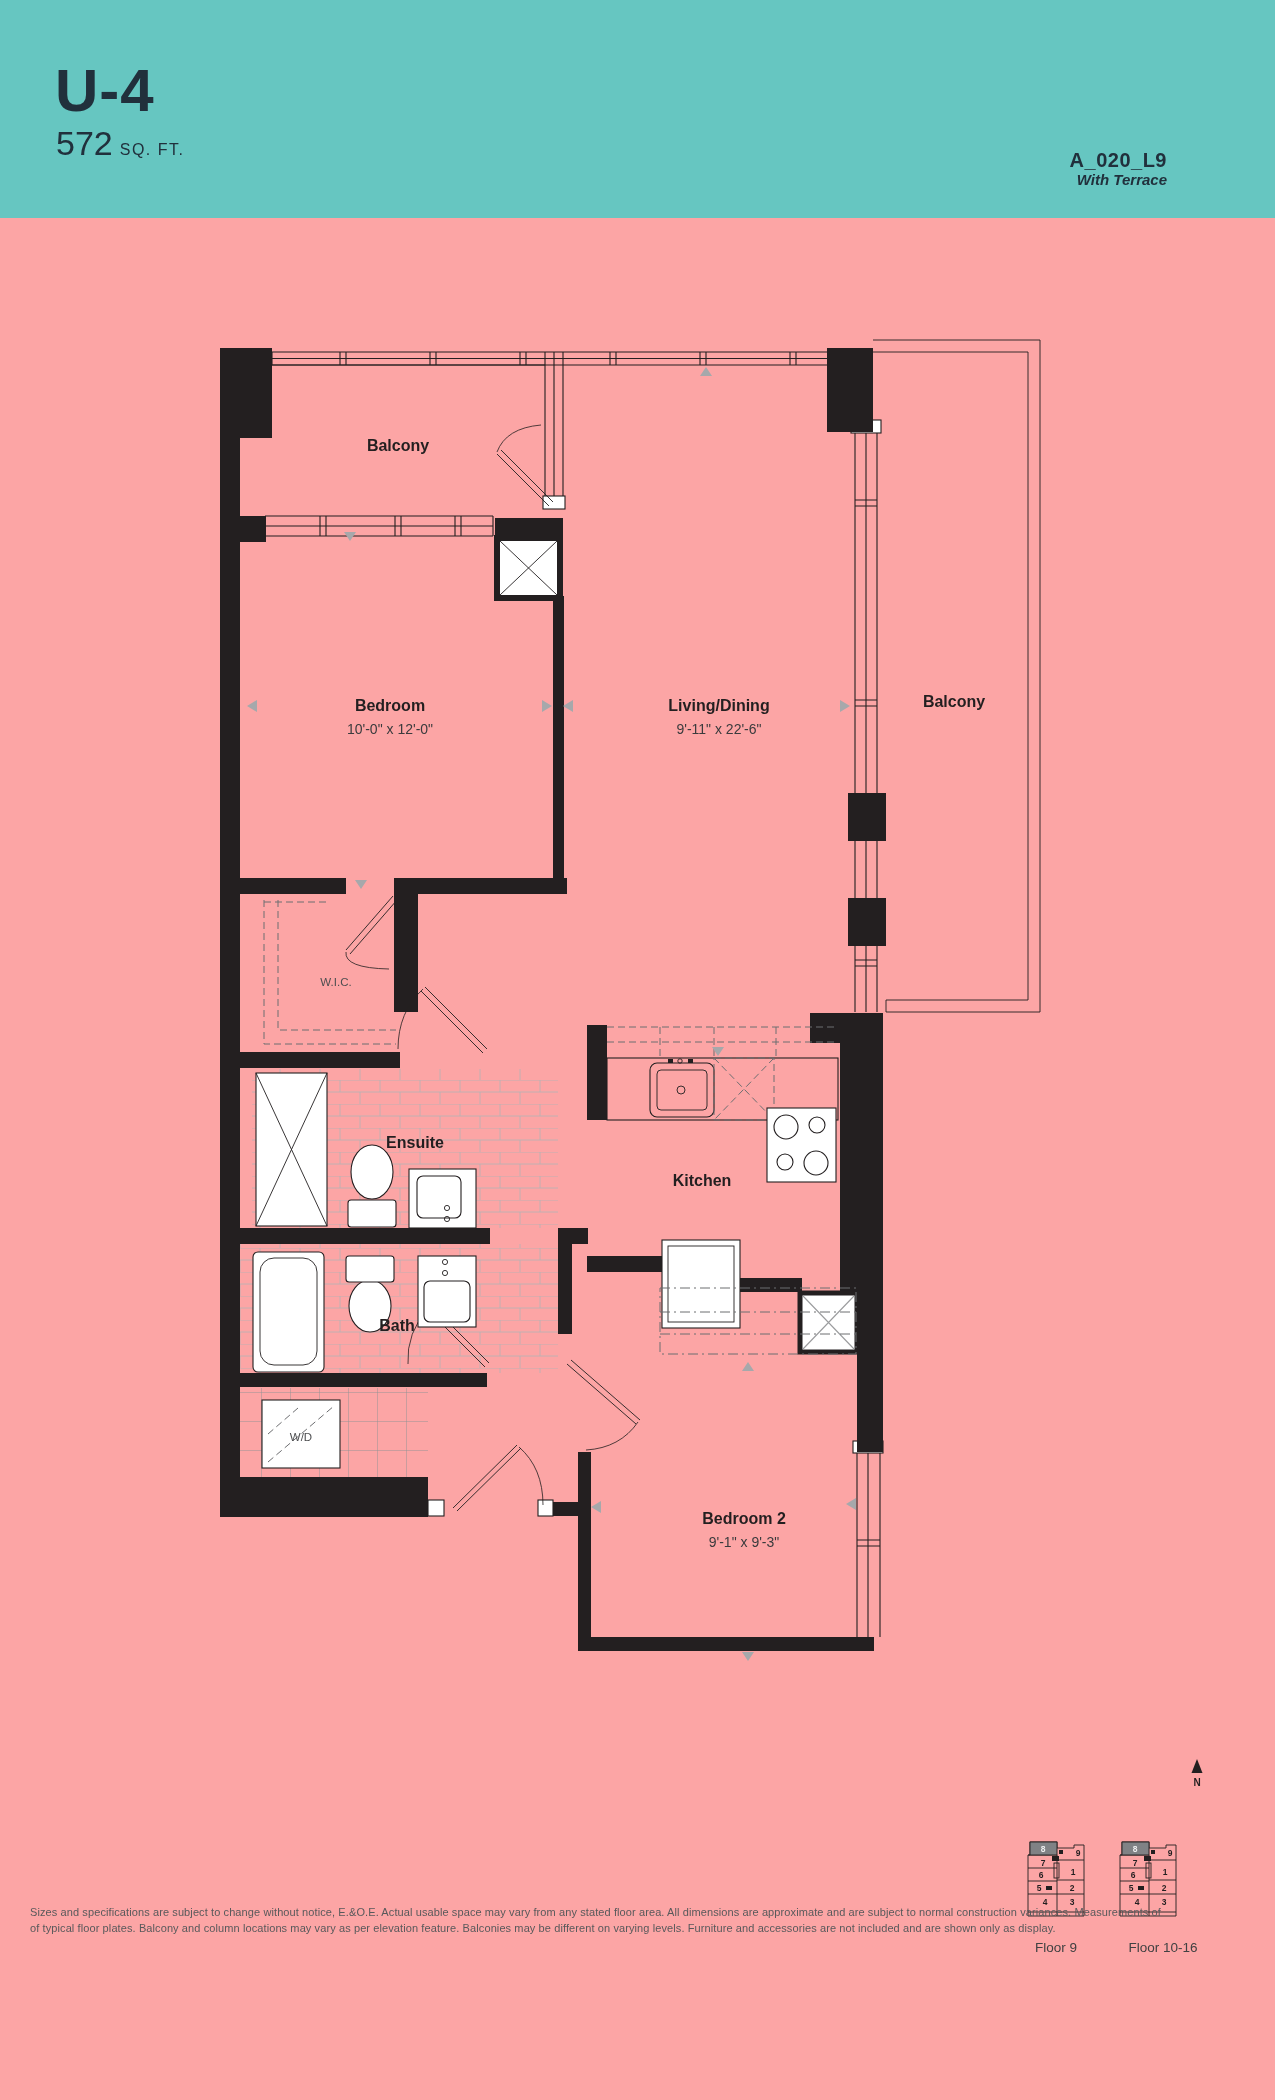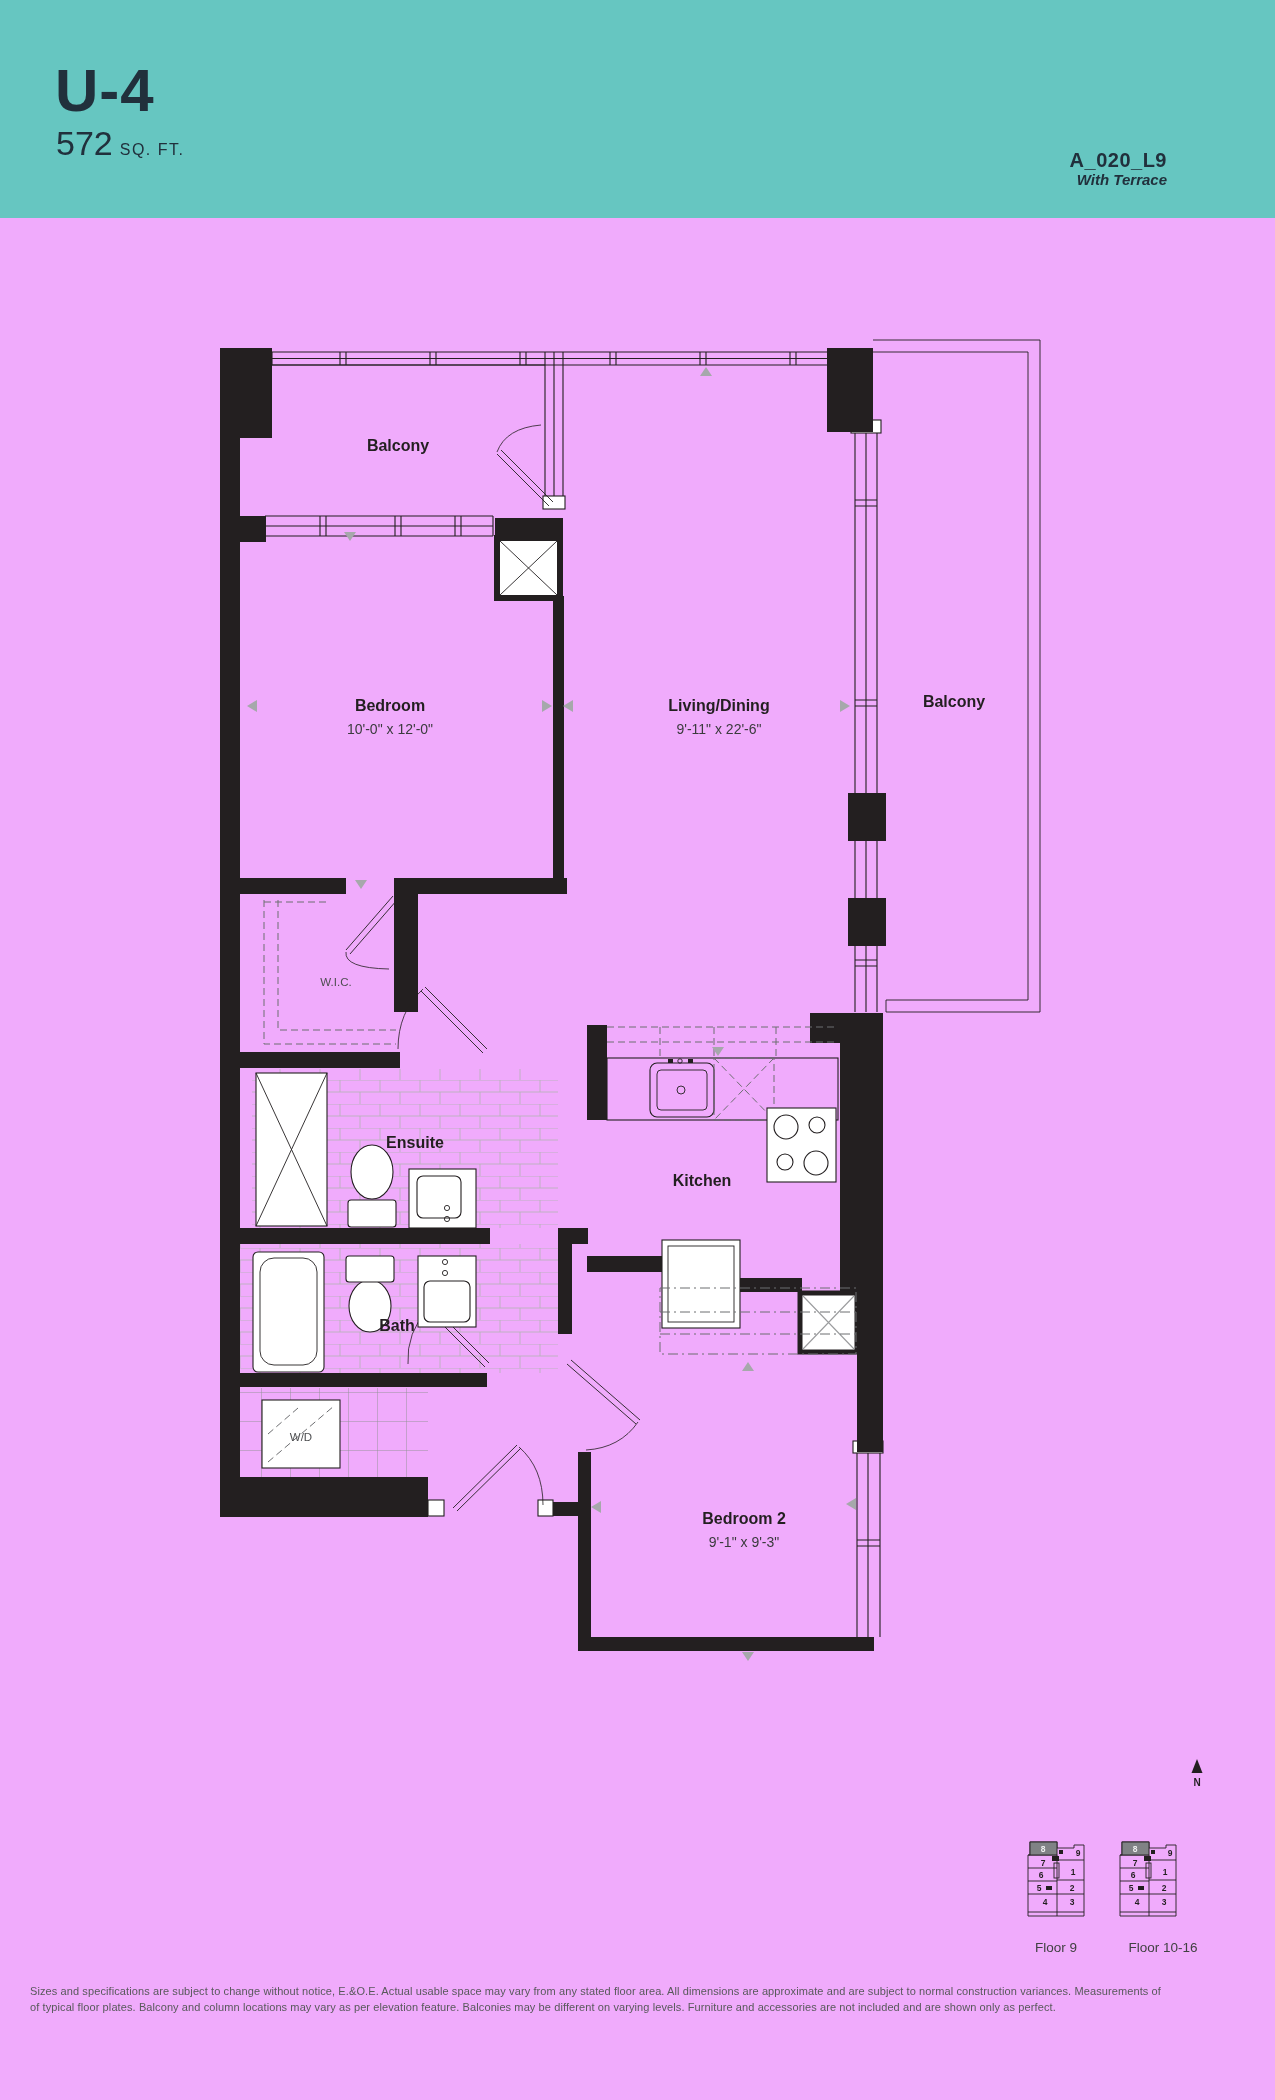--- a/index.html
+++ b/index.html
@@ -1,16 +1,16 @@
 <!DOCTYPE html>
 <html><head>
 <meta charset="utf-8">
 <style>
   html,body{margin:0;padding:0;background:#e9e9e9;}
-  .page{position:relative;width:1275px;height:2100px;margin:0 auto;background:#f0abfc;
+  .page{position:relative;width:1275px;height:2100px;margin:0 auto;background:#fca5a5;
         font-family:"Liberation Sans", sans-serif;overflow:hidden;}
   
   .band{position:absolute;left:0;top:0;width:1275px;height:218px;background:#66C6C1;color:#21303C;}
   .unit-code{position:absolute;left:55px;top:56px;font-size:60px;font-weight:800;letter-spacing:1px;}
   .area-line{position:absolute;left:56px;top:124px;font-size:34px;font-weight:400;}
   .area-unit{font-size:16px;font-weight:400;letter-spacing:1.5px;margin-left:7px;text-align:center;}
   .plan-title{position:absolute;left:55px;top:163px;font-size:34px;font-weight:400;letter-spacing:0.5px;}
   .ref-block{position:absolute;right:108px;top:150px;text-align:right;line-height:20px;}
   .ref-code{font-size:20px;font-weight:700;letter-spacing:0.5px;}
   .ref-note{font-size:15px;font-style:italic;font-weight:700;}
@@ -26,21 +26,21 @@
   .xgray{fill:none;stroke:#9b9c9e;stroke-width:1.1;}
   .gray{fill:#A6A8AB;stroke:none;}
   .rmlabel{font:700 16px "Liberation Sans",sans-serif;fill:#231F20;text-anchor:middle;}
   .rmdims{font:400 14px "Liberation Sans",sans-serif;fill:#3a3b3d;text-anchor:middle;}
   .smlabel{font:400 11.5px "Liberation Sans",sans-serif;fill:#4d4e50;text-anchor:middle;}
   .kpnum{font:700 8.5px "Liberation Sans",sans-serif;fill:#231F20;text-anchor:middle;}
   .kpnum-hi{font:700 8.5px "Liberation Sans",sans-serif;fill:#ededee;text-anchor:middle;}
   .kplabel{font:400 13.5px "Liberation Sans",sans-serif;fill:#414142;text-anchor:middle;}
   .north-n{font:700 10px "Liberation Sans",sans-serif;fill:#231F20;text-anchor:middle;}
   
-  .footer{position:absolute;left:30px;top:1983px;width:1220px;font-size:11px;line-height:16px;
+  .footer{position:absolute;left:30px;top:1904px;width:1220px;font-size:11px;line-height:16px;
           color:#58595B;letter-spacing:0.1px;}
 </style>
 </head>
 <body>
 
 <div class="page">
 
   <div class="band">
     <div class="unit-code">U-4</div>
     <div class="area-line"><span>572</span><span class="area-unit">SQ. FT.</span></div>
@@ -280,16 +280,16 @@
       <text class="kpnum" x="11" y="49">5</text>
       <text class="kpnum" x="44" y="49">2</text>
       <text class="kpnum" x="17" y="63">4</text>
       <text class="kpnum" x="44" y="63">3</text>
     </g>
     <text class="kplabel" x="1163" y="1952">Floor 10-16</text>
   </svg>
 
   <div class="footer">
     <div>Sizes and specifications are subject to change without notice, E.&amp;O.E. Actual usable space may vary from any stated floor area. All dimensions are approximate and are subject to normal construction variances. Measurements of</div>
-    <div>of typical floor plates. Balcony and column locations may vary as per elevation feature. Balconies may be different on varying levels. Furniture and accessories are not included and are shown only as perfect.</div>
+    <div>of typical floor plates. Balcony and column locations may vary as per elevation feature. Balconies may be different on varying levels. Furniture and accessories are not included and are shown only as display.</div>
   </div>
 
 </div>
 
 </body></html>

